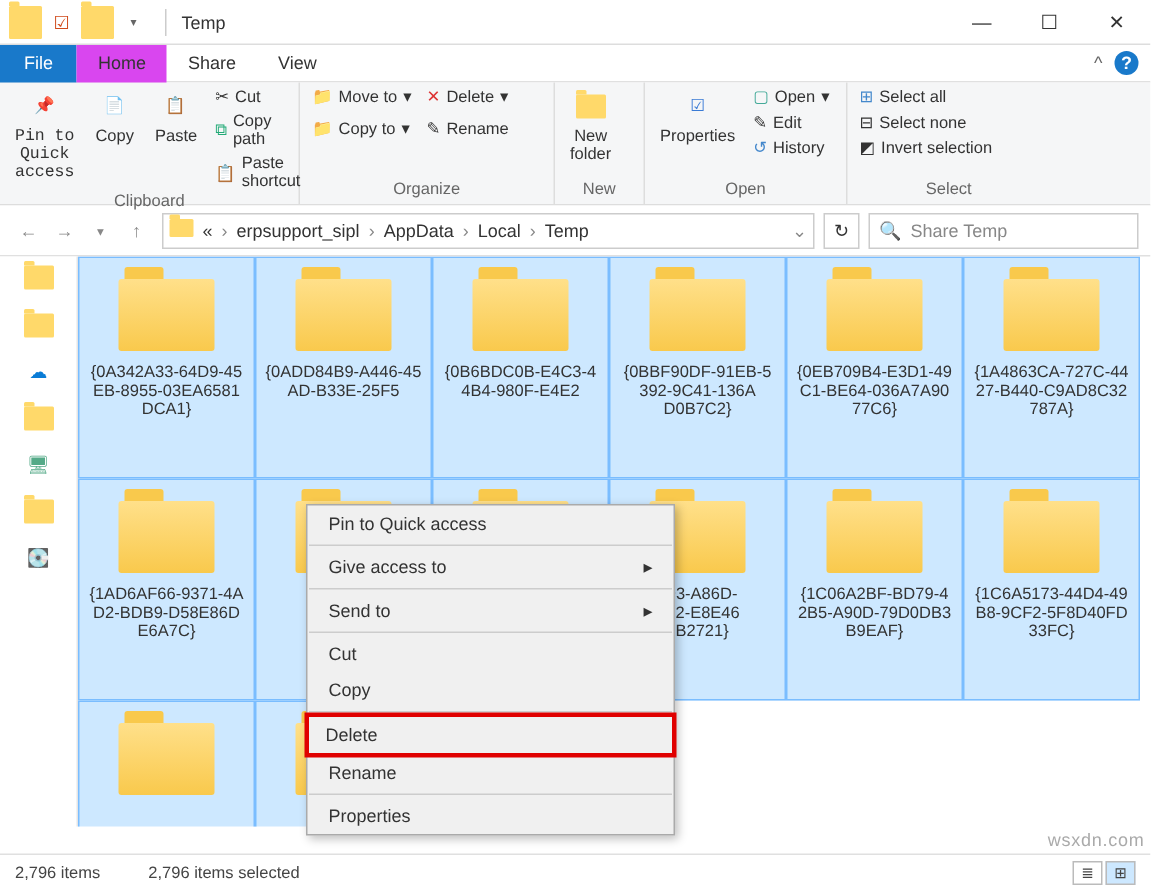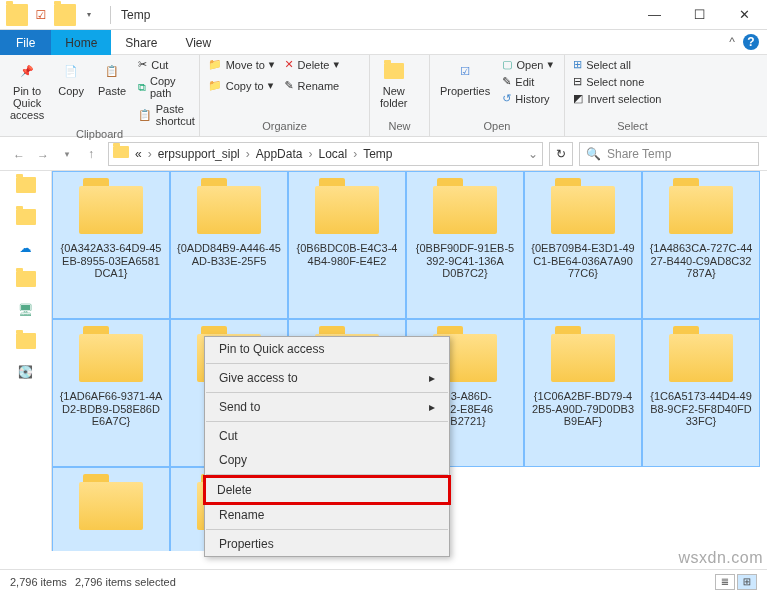--- a/index.html
+++ b/index.html
@@ -6,24 +6,24 @@
 body { width: 767px; height: 593px; background: #fff; overflow: hidden; font-size: 12px; color: #333; position: relative; }
 .titlebar { height: 30px; display: flex; align-items: center; border-bottom: 1px solid #ddd; background: #fff; }
 .tb-icons { display: flex; gap: 2px; padding: 0 6px; }
 .tb-icons span { width: 22px; height: 22px; display: flex; align-items: center; justify-content: center; }
 .tb-sep { width: 1px; height: 18px; background: #ccc; margin: 0 4px; }
 .folder-ico-sm { display:inline-block; width:16px; height:12px; background:#ffd96a; border-radius:1px; position:relative; }
 .folder-ico-sm::before { content:""; position:absolute; top:-3px; left:0; width:7px; height:3px; background:#ffd96a; border-radius:1px 1px 0 0;}
 .tb-title { padding-left: 6px; }
 .window-controls { margin-left: auto; display: flex; }
 .window-controls div { width: 45px; height: 30px; display: flex; align-items: center; justify-content: center; font-size: 13px; }
-.menubar { height: 25px; display: flex; background: #fff; border-bottom: 1px solid #e0e0e0; }
+.menubar { height: 25px; display: flex; align-items: center; background: #fff; border-bottom: 1px solid #e0e0e0; }
 .file-tab { background: #1979ca; color: #fff; padding: 4px 16px; height: 25px; display: flex; align-items: center; }
 .menu-tab { padding: 4px 14px; height: 25px; display: flex; align-items: center; }
-.menu-tab.active { background: #0ea5e9; }
+.menu-tab.active { background: #d946ef; }
 .help-right { margin-left: auto; display: flex; align-items: center; padding-right: 8px; gap: 8px; }
 .ribbon { height: 82px; background: #f5f6f7; border-bottom: 1px solid #ddd; display: flex; }
 .rgroup { border-right: 1px solid #ddd; padding: 2px 6px; display: flex; flex-direction: column; }
 .rgroup-body { flex: 1; display: flex; align-items: flex-start; gap: 6px; }
 .rgroup-label { text-align: center; font-size: 11px; color: #666; padding-bottom: 2px; }
 .big-btn { display: flex; flex-direction: column; align-items: center; justify-content: center; padding: 2px 4px; text-align: center; font-size: 11px; line-height: 1.1; gap: 2px; }
 .icon-box { width: 24px; height: 24px; display: flex; align-items: center; justify-content: center; }
 .small-row { display: flex; flex-direction: column; gap: 2px; font-size: 11px; }
 .small-row div { display: flex; align-items: center; gap: 4px; padding: 1px 2px; }
 .navbar { height: 34px; display: flex; align-items: center; gap: 6px; padding: 3px 8px; background: #fff; border-bottom: 1px solid #e0e0e0; }
@@ -41,24 +41,24 @@
 .grid { display: flex; flex-wrap: wrap; align-content: flex-start; }
 .item { width: 118px; height: 148px; padding: 6px; display: flex; flex-direction: column; align-items: center; text-align: center; font-size: 11px; }
 .item.selected { background: #cde8ff; border: 1px solid #7abdff; }
 .folder-big { width: 64px; height: 48px; background: linear-gradient(#ffe08a,#f9c94c); border-radius: 2px; position: relative; margin: 8px 0; }
 .folder-big::before { content:""; position:absolute; top:-8px; left:4px; width:26px; height:8px; background:#f9c94c; border-radius:2px 2px 0 0;}
 .item-label { word-break: break-all; line-height: 1.15; }
 .context-menu { position: absolute; left: 204px; top: 336px; width: 246px; background: #f0f0f0; border: 1px solid #aaa; box-shadow: 2px 2px 6px rgba(0,0,0,.25); z-index: 50; font-size: 12px; }
 .cm-item { padding: 5px 14px; display:flex; align-items:center; justify-content:space-between;}
 .cm-sep { height: 1px; background: #ccc; margin: 2px 1px; }
 .cm-delete { border: 3px solid #e00000; margin: -2px; padding: 5px 11px; }
-.statusbar { position:absolute; bottom:0; left:0; right:0; height: 24px; border-top: 1px solid #e0e0e0; display: flex; align-items: center; padding: 0 10px; gap: 8px; font-size: 11px; color: #444; background:#fff;}
+.statusbar { position:absolute; bottom:0; left:0; right:0; height: 24px; border-top: 1px solid #e0e0e0; display: flex; align-items: center; padding: 0 10px; gap: 32px; font-size: 11px; color: #444; background:#fff;}
 .view-toggle { margin-left:auto; display:flex; gap:2px;}
 .view-toggle span { width:20px;height:16px;border:1px solid #bbb;display:flex;align-items:center;justify-content:center;font-size:10px;}
-.watermark { position:absolute; right:4px; bottom:26px; font-size:16px; color:#aaa; letter-spacing:.5px;}
+.watermark { position:absolute; right:4px; bottom:26px; font-size:12px; color:#aaa; letter-spacing:.5px;}
 </style>
 </head>
 <body>
 
 <div class="titlebar">
   <div class="tb-icons">
     <span>
         <span class="folder-ico-sm"></span>
       </span>
     <span style="color:#d04a1a;">☑</span>
@@ -85,21 +85,21 @@
     <span style="color:#666;">^</span>
     <span style="color:#1979ca;font-weight:bold;border-radius:50%;background:#1979ca;color:#fff;width:16px;height:16px;display:inline-flex;align-items:center;justify-content:center;">?</span>
   </div>
 </div>
 
 <div class="ribbon">
   <div class="rgroup" style="width:200px;">
     <div class="rgroup-body">
       <div class="big-btn">
         <div class="icon-box" style="color:#555;">📌</div>
-        <div style="white-space:pre-line;">Pin to Quick
+        <div style="white-space:pre-line;font-family:Liberation Mono, monospace;">Pin to Quick
 access</div>
       </div>
       <div class="big-btn">
         <div class="icon-box">📄</div>
         <div>Copy</div>
       </div>
       <div class="big-btn">
         <div class="icon-box">📋</div>
         <div>Paste</div>
       </div>

